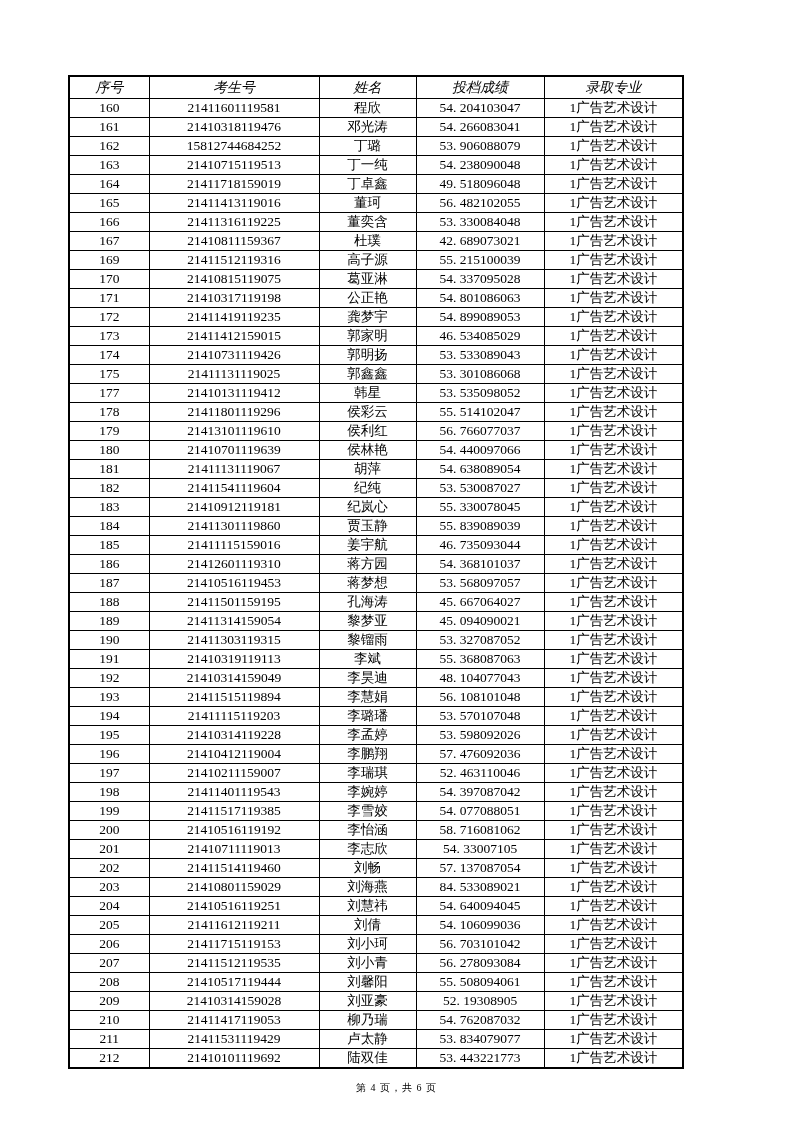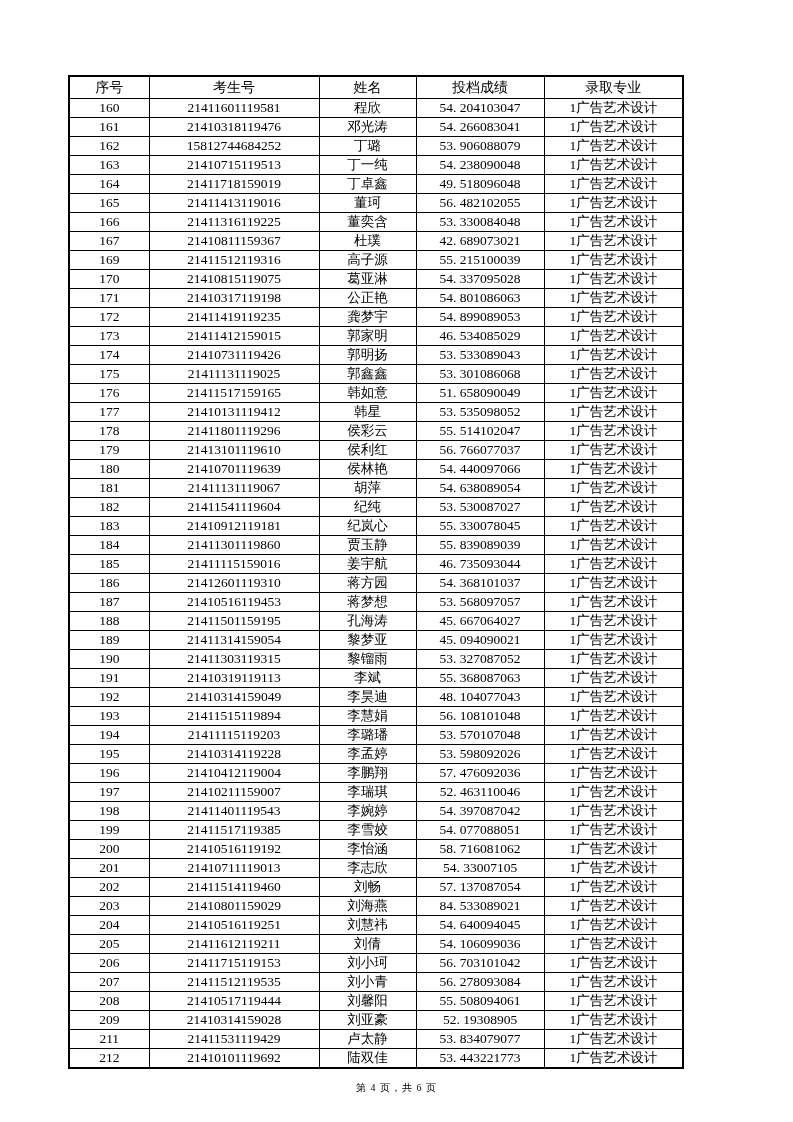--- a/index.html
+++ b/index.html
@@ -34,20 +34,21 @@
     font-size: 13.5px;
     line-height: 1;
     height: 18px;
     white-space: nowrap;
     overflow: hidden;
     font-weight: normal;
   }
   table.results th {
     height: 21px;
     font-size: 14px;
+    font-style: italic;
   }
   table.results col:nth-child(1) { width: 80px; }
   table.results col:nth-child(2) { width: 170px; }
   table.results col:nth-child(3) { width: 97px; }
   table.results col:nth-child(4) { width: 128px; }
   table.results col:nth-child(5) { width: 139px; }
   .page-footer {
     position: absolute;
     left: 0;
     top: 1081px;
@@ -179,27 +180,20 @@
           <td>1广告艺术设计</td>
         </tr>
         <tr>
           <td>175</td>
           <td>21411131119025</td>
           <td>郭鑫鑫</td>
           <td>53. 301086068</td>
           <td>1广告艺术设计</td>
         </tr>
         <tr>
-          <td>176</td>
-          <td>21411517159165</td>
-          <td>韩如意</td>
-          <td>51. 658090049</td>
-          <td>1广告艺术设计</td>
-        </tr>
-        <tr>
           <td>177</td>
           <td>21410131119412</td>
           <td>韩星</td>
           <td>53. 535098052</td>
           <td>1广告艺术设计</td>
         </tr>
         <tr>
           <td>178</td>
           <td>21411801119296</td>
           <td>侯彩云</td>
@@ -414,20 +408,27 @@
           <td>21410517119444</td>
           <td>刘馨阳</td>
           <td>55. 508094061</td>
           <td>1广告艺术设计</td>
         </tr>
         <tr>
           <td>209</td>
           <td>21410314159028</td>
           <td>刘亚豪</td>
           <td>52. 19308905</td>
+          <td>1广告艺术设计</td>
+        </tr>
+        <tr>
+          <td>210</td>
+          <td>21411417119053</td>
+          <td>柳乃瑞</td>
+          <td>54. 762087032</td>
           <td>1广告艺术设计</td>
         </tr>
         <tr>
           <td>211</td>
           <td>21411531119429</td>
           <td>卢太静</td>
           <td>53. 834079077</td>
           <td>1广告艺术设计</td>
         </tr>
         <tr>

